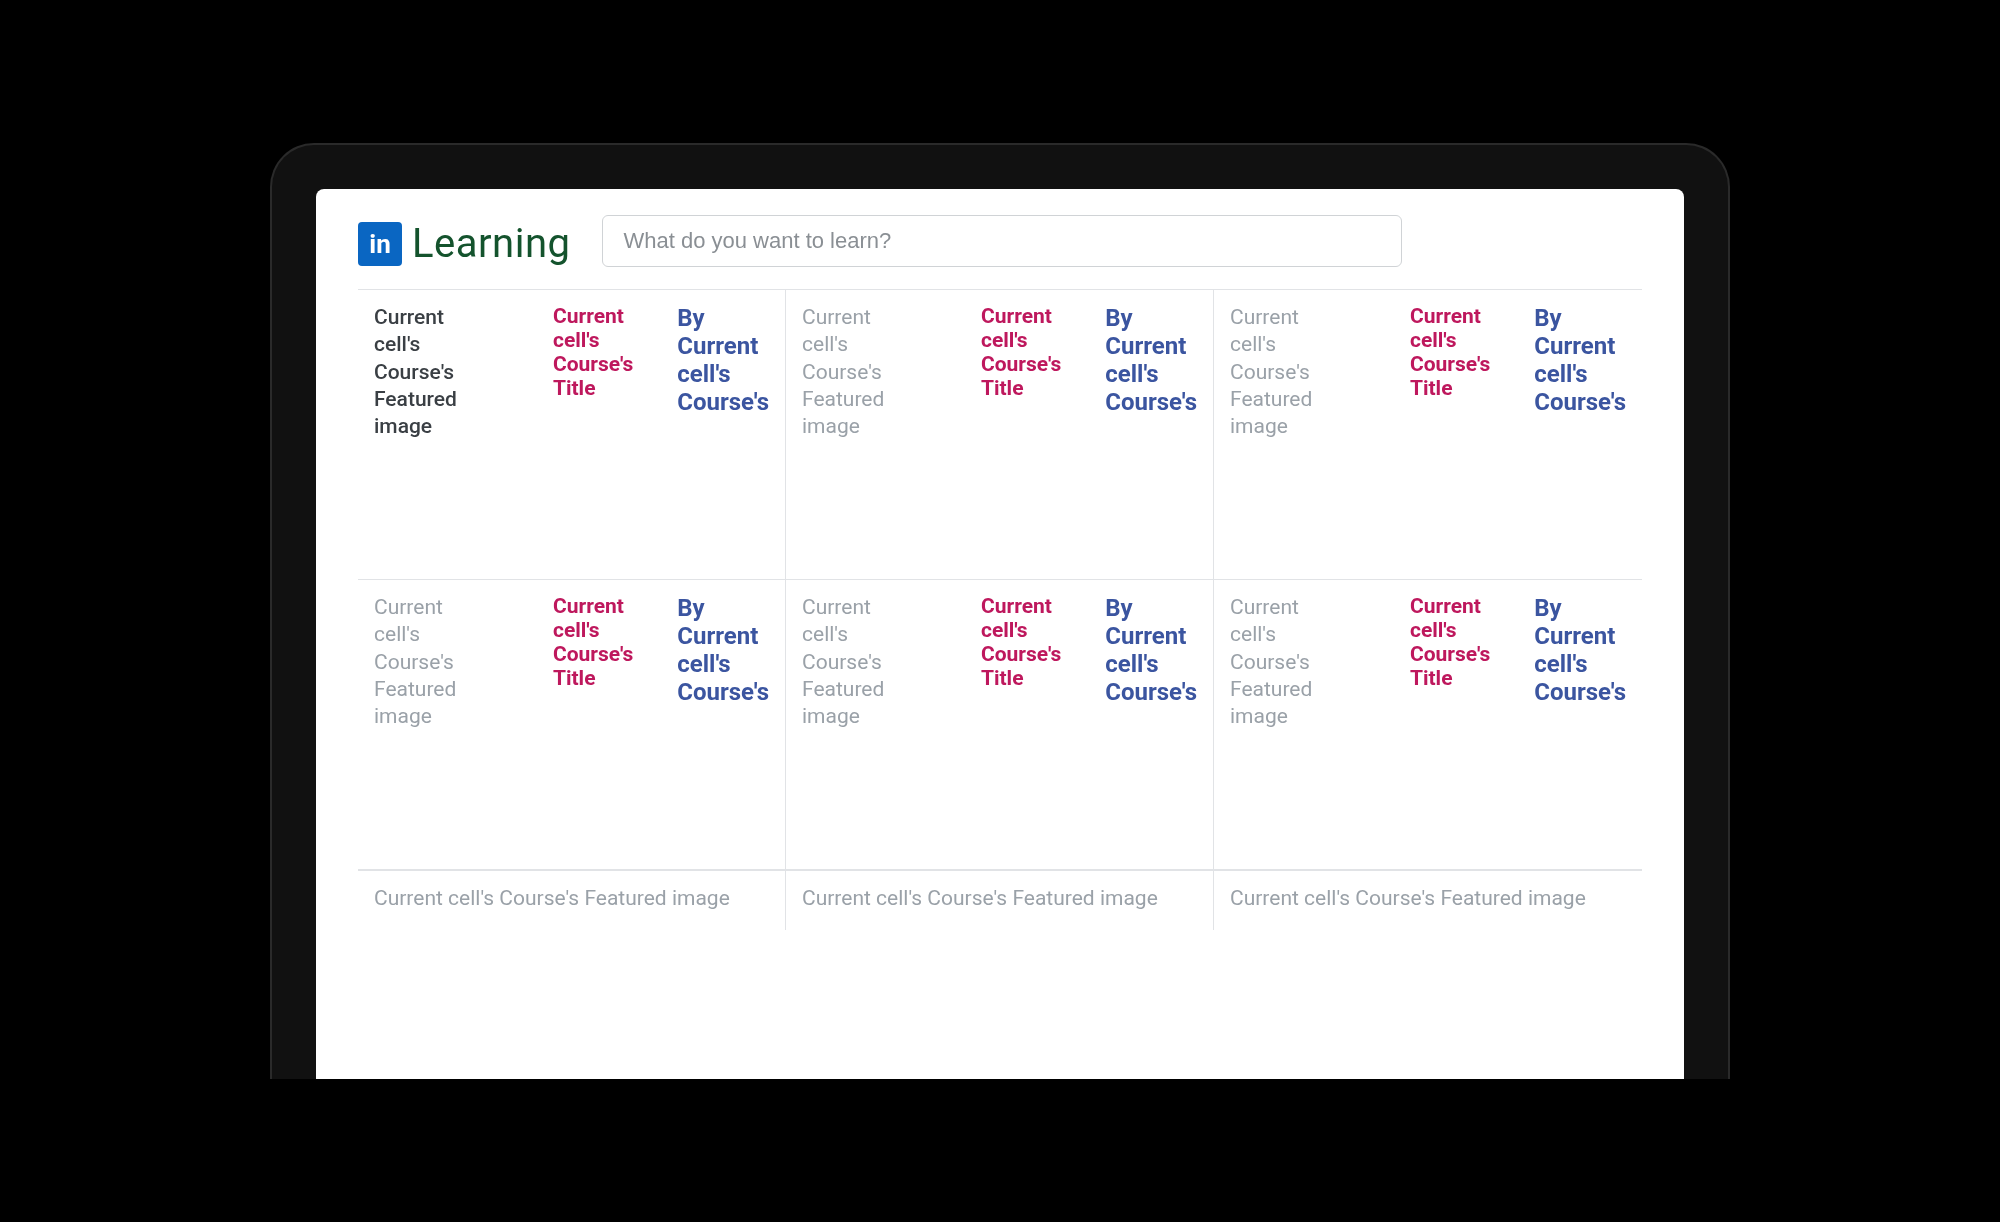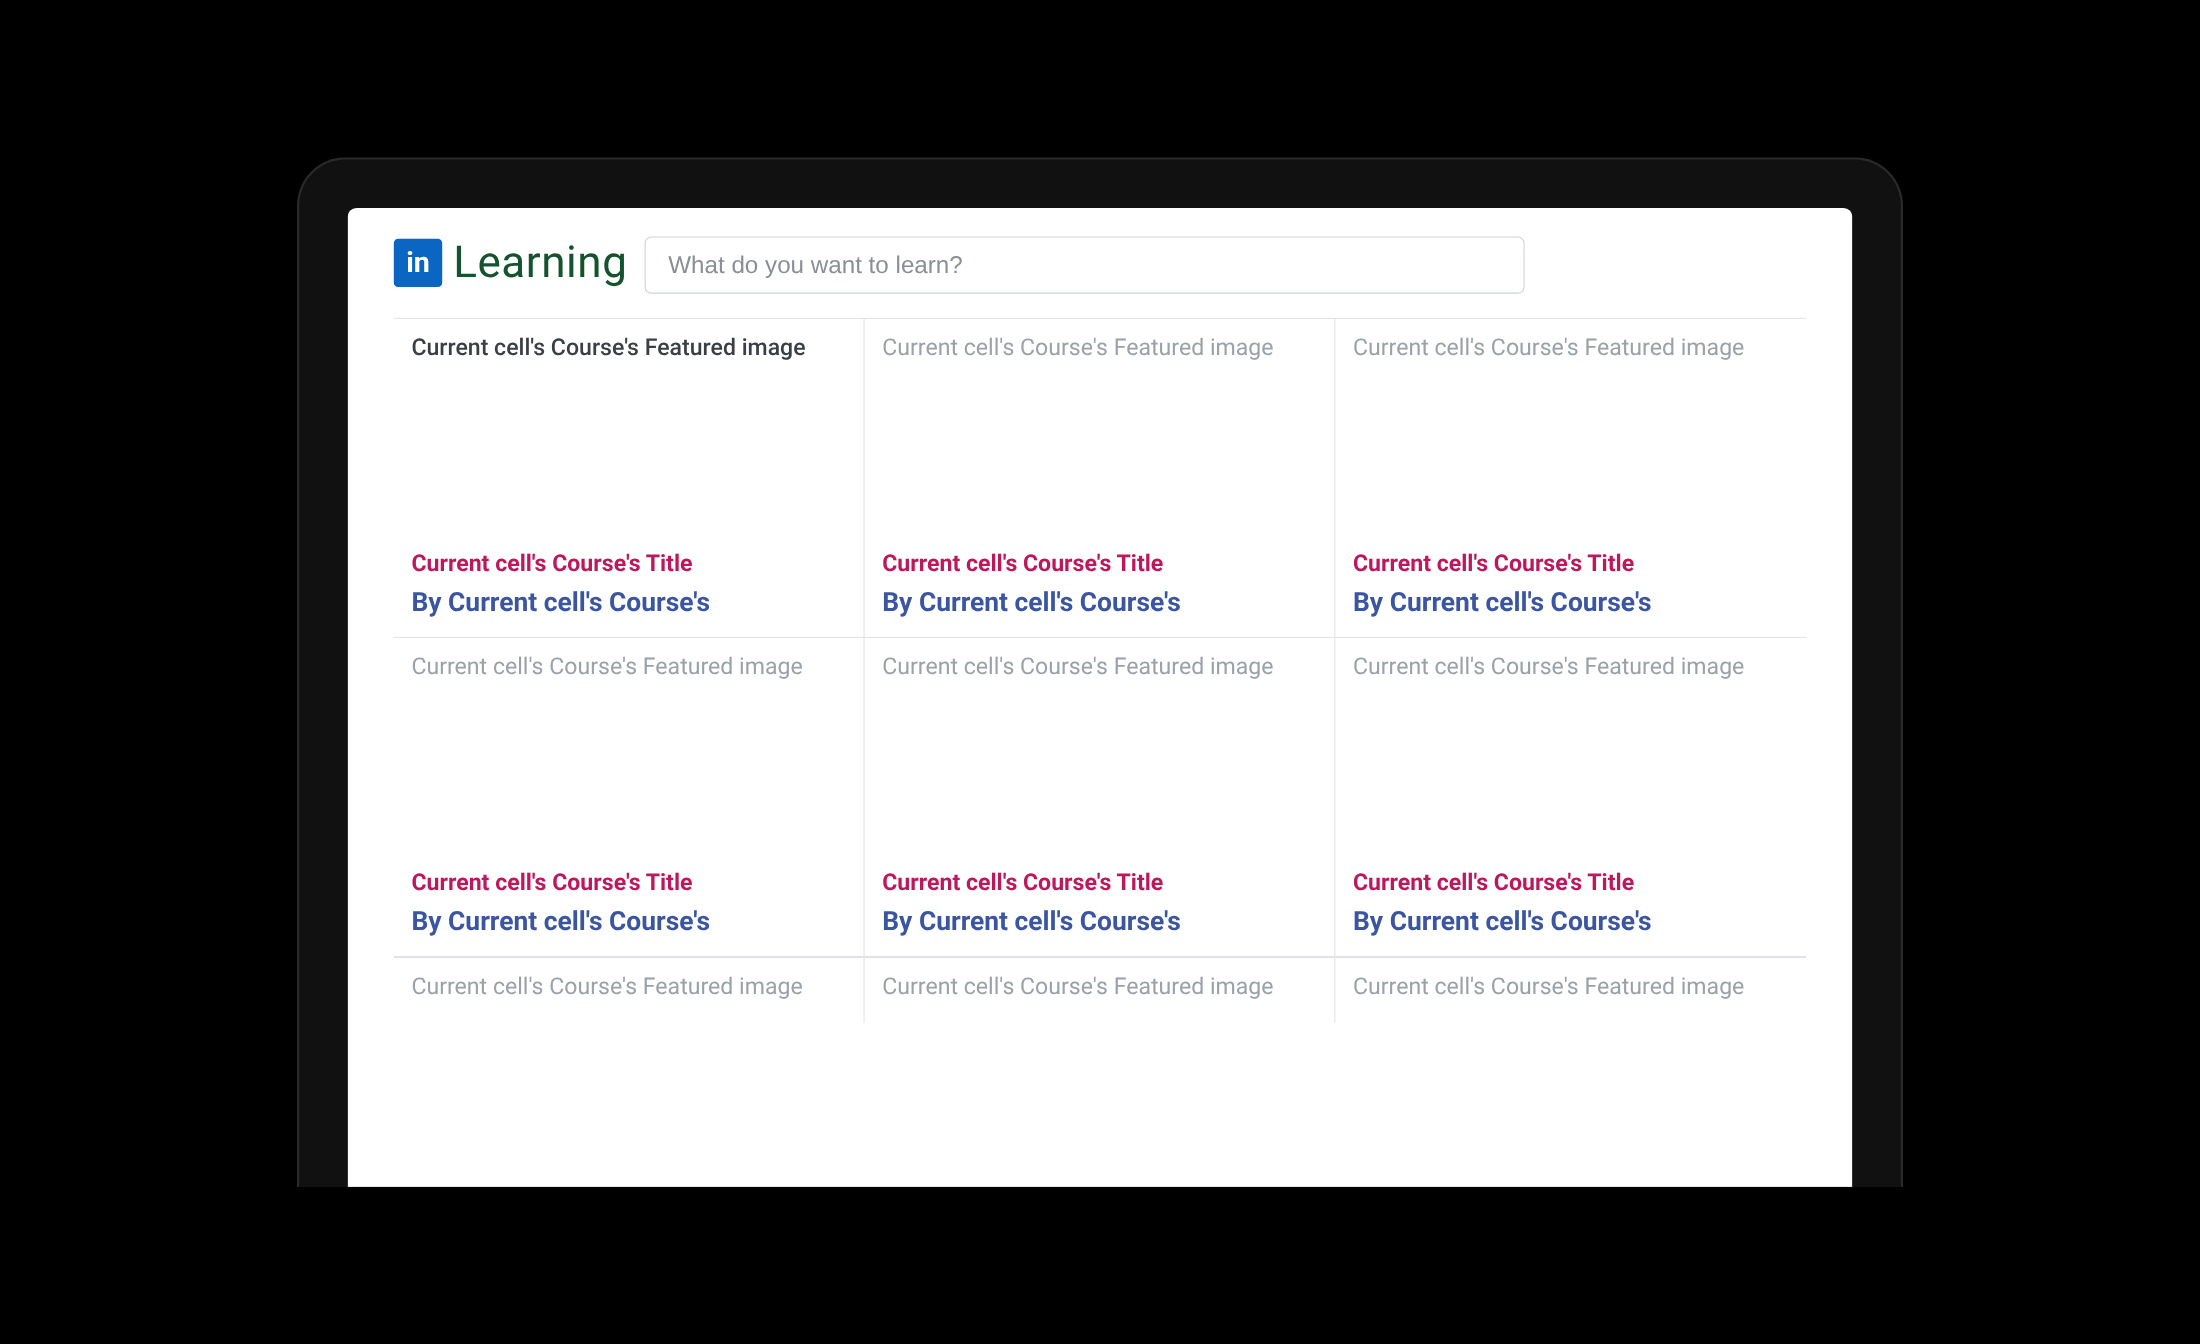--- a/index.html
+++ b/index.html
@@ -68,22 +68,22 @@
     color:#eee;
     font-weight:300;
   }
 
   
   .page {
     padding: 26px 42px 0 42px;
   }
   .header {
     display: flex;
-    align-items: flex-start;
-    gap: 16px;
+    align-items: flex-end;
+    gap: 32px;
     padding-bottom: 22px;
   }
   .logo {
     display: flex;
     align-items: center;
     gap: 10px;
   }
   .logo-badge {
     width: 44px;
     height: 44px;
@@ -122,21 +122,22 @@
     display: grid;
     grid-template-columns: repeat(3, 1fr);
     border-top: 1px solid #e1e3e6;
   }
   .cell {
     border-right: 1px solid #e1e3e6;
     border-bottom: 1px solid #e1e3e6;
     padding: 14px 16px 18px 16px;
     min-height: 290px;
     display: flex;
-    flex-direction: column;
+    flex-direction: row;
+    gap: 44px;
   }
   .cell:nth-child(3n){ border-right: none; }
   .row3 .cell { min-height: auto; border-bottom: none; }
 
   .featured {
     color: #9aa1a8;
     font-size: 21px;
     line-height: 1.3;
   }
   .cell.first .featured { color: #3a3f44; font-weight: 500; }

